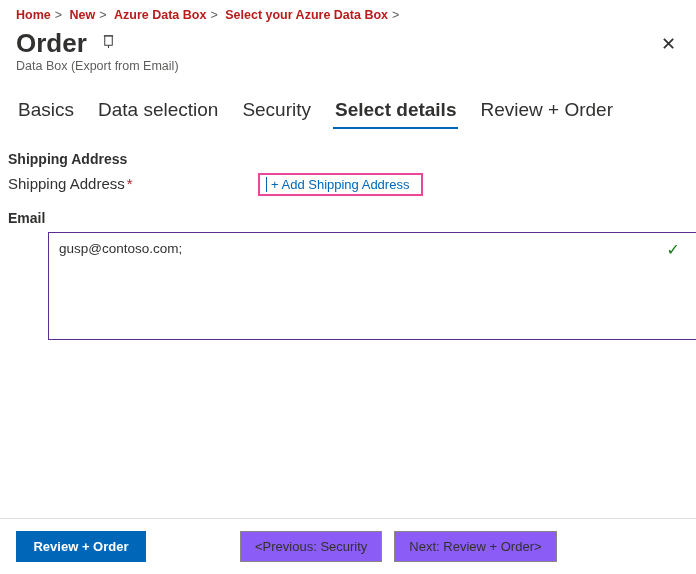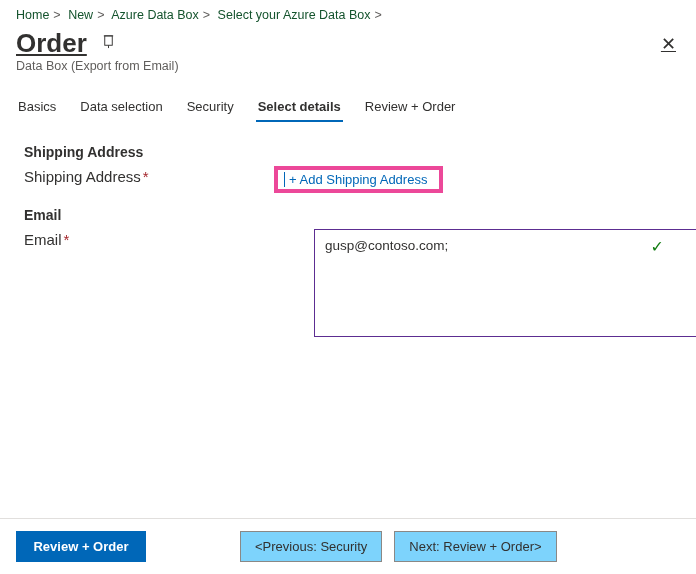--- a/index.html
+++ b/index.html
@@ -1,52 +1,52 @@
 <!DOCTYPE html>
 <html><head>
 <meta charset="utf-8">
 <style>
   * { box-sizing: border-box; margin: 0; padding: 0; font-family: "Segoe UI", Arial, sans-serif; }
   body { background: #fff; color: #323130; width: 696px; height: 574px; position: relative; }
 
   .breadcrumb { padding: 8px 16px 2px; font-size: 12.5px; color: #0067b8; }
-  .breadcrumb a { color: #14532d; text-decoration: none; }
+  .breadcrumb a { color: #b91c1c; text-decoration: none; font-weight: bold; }
   .breadcrumb .sep { color: #605e5c; margin: 0 4px; }
 
-  .title-row { display: flex; align-items: center; padding: 4px 16px 0; justify-content: space-between; text-decoration: underline; }
+  .title-row { display: flex; align-items: center; padding: 4px 16px 0; justify-content: space-between; }
   .title-left { display: flex; align-items: center; gap: 14px; }
   h1 { font-size: 26px; font-weight: 600; color: #323130; }
   .pin-icon svg { width: 15px; height: 15px; }
   .close-btn { cursor: pointer; font-size: 18px; color: #323130; padding: 4px; }
 
   .subtitle { padding: 0 16px 10px; font-size: 12.5px; color: #605e5c; }
 
   .tabs { display: flex; gap: 20px; padding: 10px 16px 0; border-bottom: none; }
-  .tab { font-size: 13px; color: #323130; padding: 6px 2px 8px; cursor: pointer; position: relative; }
+  .tab { font-size: 19px; color: #323130; padding: 6px 2px 8px; cursor: pointer; position: relative; }
   .tab.active { font-weight: 600; }
   .tab.active::after { content:""; position: absolute; left:0; right:0; bottom:0; height:2px; background:#0067b8; }
 
-  .content { padding: 12px 24px; font-size: 13px; }
+  .content { padding: 12px 8px; font-size: 13px; }
   .sec-title { font-size: 14px; font-weight: 600; margin: 10px 0 6px; color: #323130; }
   .desc { font-size: 13px; color: #323130; margin-bottom: 14px; line-height: 1.4; }
 
   .field-row { display: flex; align-items: flex-start; margin-bottom: 14px; }
   .field-label { width: 250px; font-size: 15px; color: #323130; padding-top: 2px; }
   .req { color: #a4262c; margin-left: 2px; }
   .field-control { flex: 1; }
 
-  .add-link-wrap { display: inline-block; border: 4px solid #ec4899; padding: 2px 12px 2px 6px; }
+  .add-link-wrap { display: inline-block; border: 2px solid #ec4899; padding: 2px 12px 2px 6px; }
   .add-link { color: #0067b8; font-size: 13px; text-decoration: none; border-left: 1px solid #0067b8; padding-left: 4px; }
 
   .email-box { width: 100%; height: 108px; border: 1px solid #5c2d91; padding: 8px 28px 8px 10px; font-size: 13.5px; color: #323130; resize: none; font-family: inherit; position: relative; margin-left: 40px; }
   .email-wrap { position: relative; }
   .check-icon { position: absolute; right: 8px; top: 8px; color: #107c10; font-size: 16px; }
 
   .footer { position: absolute; left:0; right:0; bottom:0; border-top: 1px solid #e1dfdd; padding: 12px 16px; display: flex; gap: 12px; background: #fff; }
-  .btn { font-size: 13px; padding: 7px 14px; border: 1px solid #8a8886; background: #7dd3fc; cursor: pointer; color: #323130; }
+  .btn { font-size: 13px; padding: 7px 14px; border: 1px solid #8a8886; background: #8b5cf6; cursor: pointer; color: #323130; }
   .btn-primary { background: #0067b8; border-color: #0067b8; color: #fff; font-weight: 600; min-width: 130px; }
   .footer .spacer { width: 70px; }
 </style>
 </head>
 <body>
 
 <div class="breadcrumb">
   <a href="#">Home</a><span class="sep">&gt;</span>
   <a href="#">New</a><span class="sep">&gt;</span>
   <a href="#">Azure Data Box</a><span class="sep">&gt;</span>
@@ -87,23 +87,20 @@
     <div class="field-control">
       <span class="add-link-wrap">
         <a href="#" class="add-link">+ Add Shipping Address</a>
       </span>
     </div>
   </div>
 
   <div class="sec-title">Email</div>
 
   <div class="field-row">
-    <div class="field-label">
-      <span>Email</span><span class="req">*</span>
-    </div>
     <div class="field-control email-wrap">
       <textarea class="email-box" style="">gusp@contoso.com;</textarea>
       <span class="check-icon">✓</span>
     </div>
   </div>
 </div>
 
 <div class="footer">
   <button class="btn btn-primary">Review + Order</button>
   <span class="spacer"></span>

